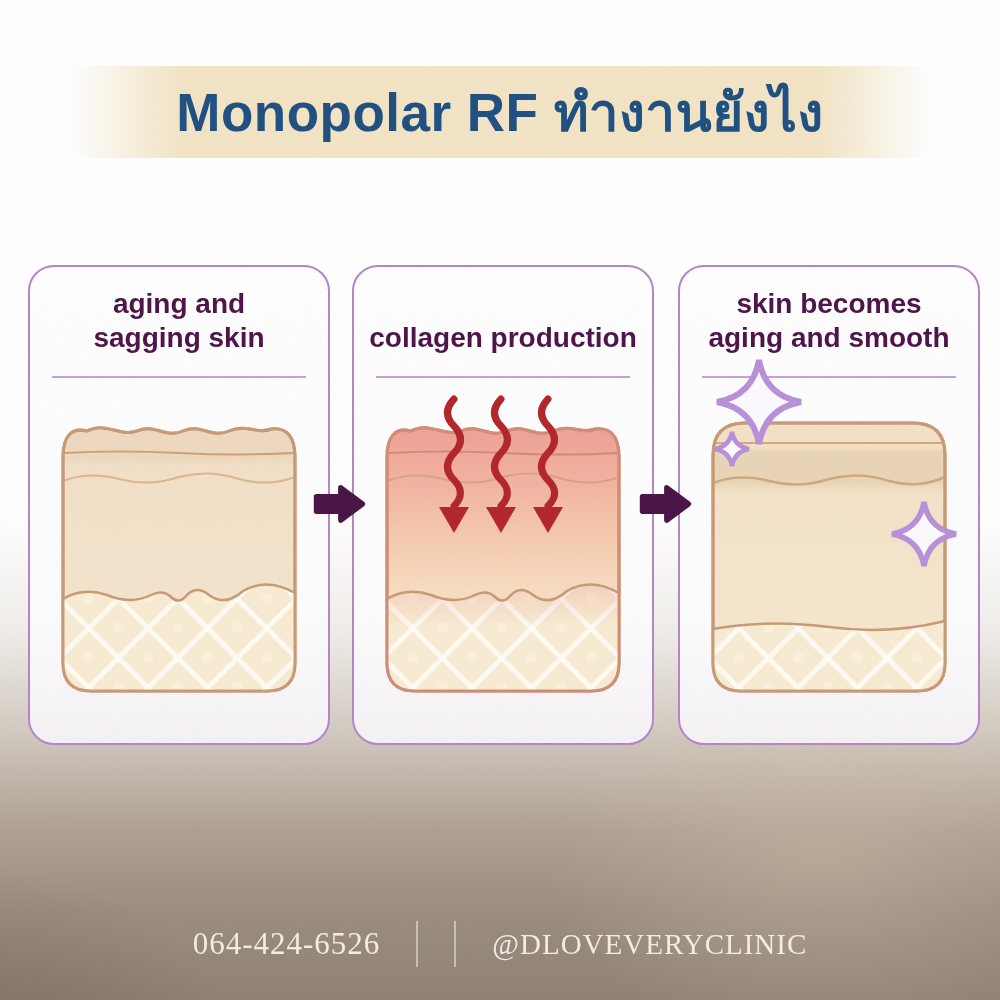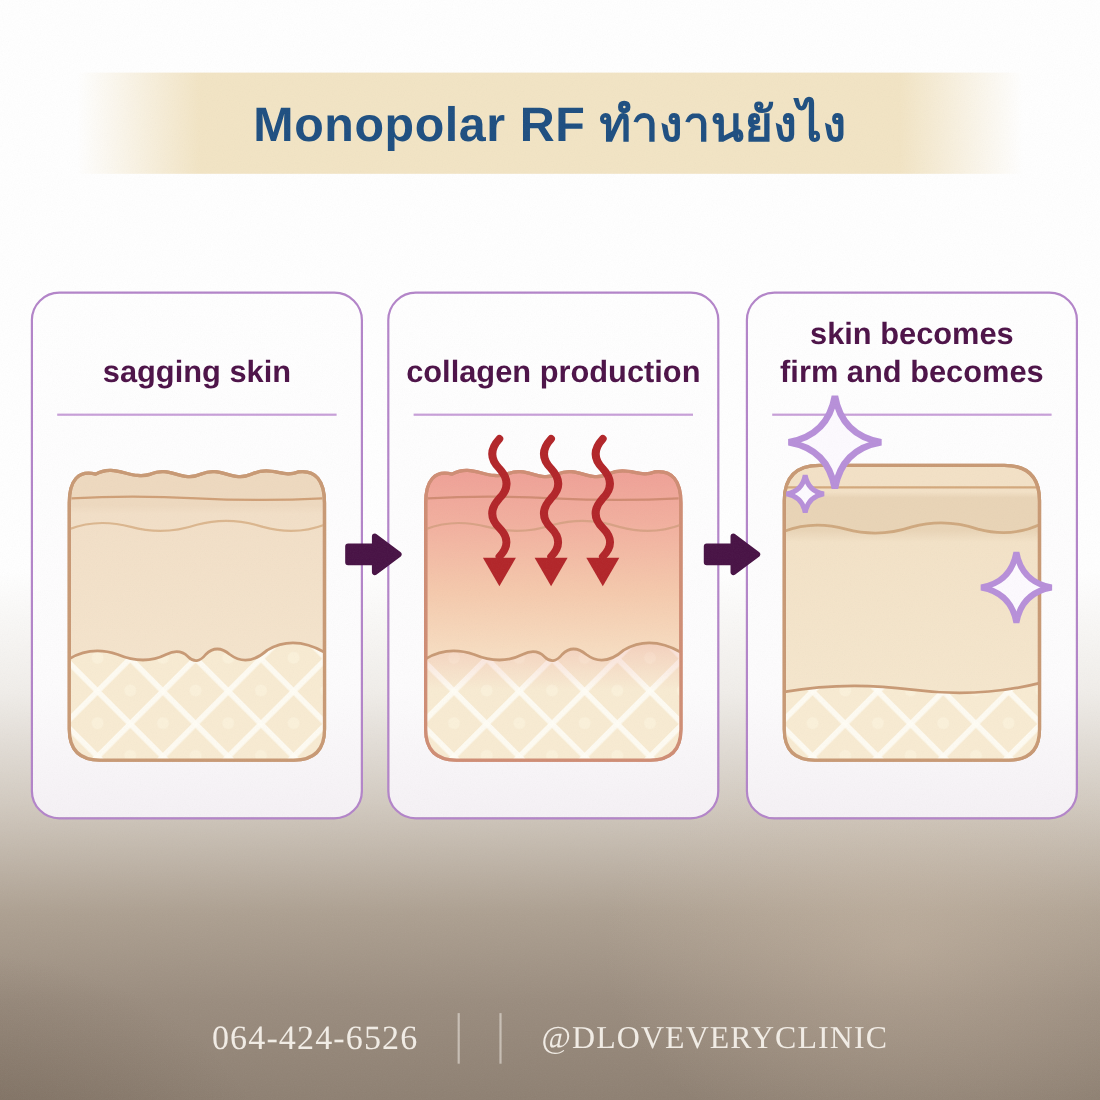--- a/index.html
+++ b/index.html
@@ -14,21 +14,21 @@
       linear-gradient(180deg,#ffffff 0%,#ffffff 52%,#f0ede9 63%,#d2cac0 73%,#ada091 83%,#9a8c7e 91%,#8e8072 100%);
   }
   .grain{position:absolute;inset:0;width:100%;height:100%;opacity:0.05;pointer-events:none;}
   
   .banner{
     position:absolute;left:70px;top:66px;width:860px;height:92px;
     background:linear-gradient(90deg,rgba(242,228,196,0) 0%,#f2e4c4 13%,#f2e4c4 87%,rgba(242,228,196,0) 100%);
     display:flex;align-items:center;justify-content:center;
   }
   .banner h1{
-    margin:4px;font-size:44px;font-weight:bold;color:#1d4e80;letter-spacing:0.5px;
+    margin:4px;font-size:53px;font-weight:bold;color:#1d4e80;letter-spacing:0.5px;
   }
   
   .card{
     position:absolute;top:265px;width:302px;height:480px;
     border:2px solid #b384c9;border-radius:26px;
     background:linear-gradient(180deg,#ffffff 0%,#fdfcfd 75%,#f5f1f5 100%);
     box-sizing:border-box;
   }
   .card.c1{left:28px;} .card.c2{left:352px;} .card.c3{left:678px;}
   .card h2{
@@ -62,21 +62,21 @@
 </head>
 <body>
 
 <div class="poster">
 
   <div class="banner">
     <h1>Monopolar RF ทำงานยังไง</h1>
   </div>
 
   <div class="card c1">
-    <h2><br><span>sagging skin</span></h2>
+    <h2><span>aging and</span><br><span>sagging skin</span></h2>
     <div class="rule"></div>
     <svg class="skin-svg" viewBox="0 0 240 280">
       <defs>
         <linearGradient id="base-a" x1="0" y1="0" x2="0" y2="1">
           <stop offset="0%" stop-color="#eed9bf"></stop>
             <stop offset="12%" stop-color="#eed9bf"></stop>
           <stop offset="15%" stop-color="#f2dfc7"></stop>
             <stop offset="100%" stop-color="#f6e7cf"></stop>
         </linearGradient>
         <pattern id="lat-a" width="42" height="42" patternUnits="userSpaceOnUse" patternTransform="rotate(45)">
@@ -133,21 +133,21 @@
       </g>
       <g fill="#b22428">
         <path d="M56,90 L86,90 L71,116 Z"></path>
         <path d="M103,90 L133,90 L118,116 Z"></path>
         <path d="M150,90 L180,90 L165,116 Z"></path>
       </g>
     </svg>
   </div>
 
   <div class="card c3">
-    <h2><span>skin becomes</span><br><span>firm and becomes</span></h2>
+    <h2><span>skin becomes</span><br><span>aging and smooth</span></h2>
     <div class="rule"></div>
     <svg class="skin-svg" viewBox="0 0 240 280">
       <defs>
         <linearGradient id="base-c" x1="0" y1="0" x2="0" y2="1">
           <stop offset="0%" stop-color="#f3e1c6"></stop>
             <stop offset="9%" stop-color="#f3e1c6"></stop>
           <stop offset="11%" stop-color="#e9d4b6"></stop>
             <stop offset="22%" stop-color="#e9d4b6"></stop>
           <stop offset="26%" stop-color="#f3e2c7"></stop>
             <stop offset="100%" stop-color="#f6e8cf"></stop>

